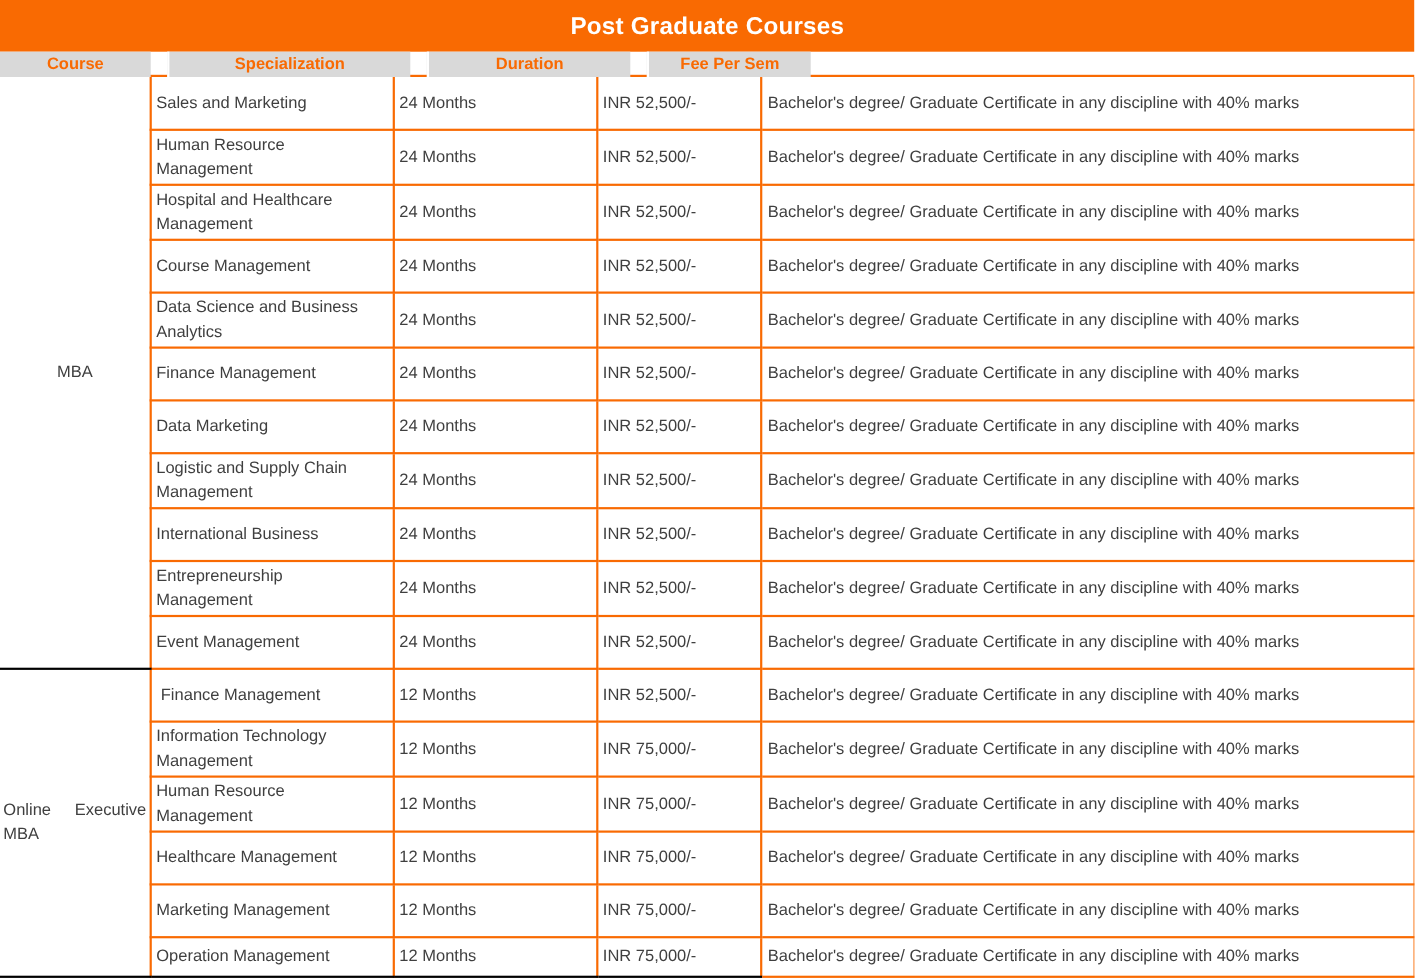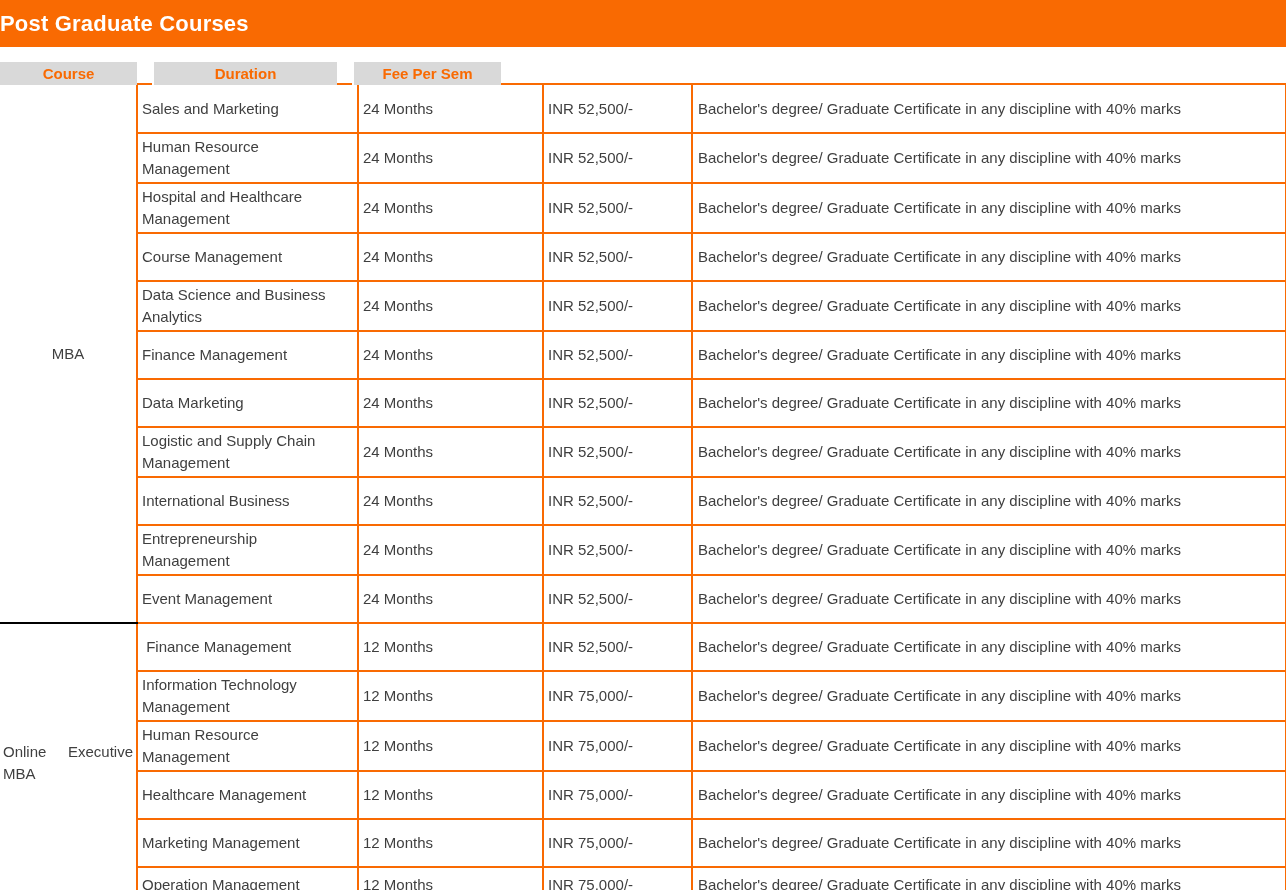--- a/index.html
+++ b/index.html
@@ -9,22 +9,22 @@
     --black:#000000;
   }
   *{box-sizing:border-box;}
   html,body{margin:0;padding:0;background:#fff;}
   body{font-family:"Liberation Sans","DejaVu Sans",sans-serif;color:var(--body-text);}
   .page{width:1286px;height:890px;background:#fff;overflow:hidden;}
 
   
   .title-bar{
     width:1286px;height:47px;background:var(--orange);
-    display:flex;align-items:center;
-    margin-bottom:15px;
+    display:flex;align-items:center;justify-content:center;
+    margin-bottom:0;
   }
   .title-bar .title{color:#fff;font-size:22px;font-weight:bold;letter-spacing:0.2px;}
 
   
   .header-row{
     display:flex;width:1286px;height:23px;border-bottom:2px solid var(--orange);gap:15px;
   }
   .header-cell{
     background:var(--header-bg);color:var(--orange);
     font-size:15px;font-weight:bold;
@@ -78,20 +78,21 @@
 <body>
 
 <div class="page">
 
   <div class="title-bar">
     <div class="title">Post Graduate Courses</div>
   </div>
 
   <div class="header-row">
     <div class="header-cell hc-course">Course</div>
+    <div class="header-cell hc-spec">Specialization</div>
     <div class="header-cell hc-duration">Duration</div>
     <div class="header-cell hc-fee">Fee Per Sem</div>
   </div>
 
   <table class="courses">
     <colgroup>
       <col class="c-course">
         <col class="c-spec">
         <col class="c-duration">
         <col class="c-fee">

